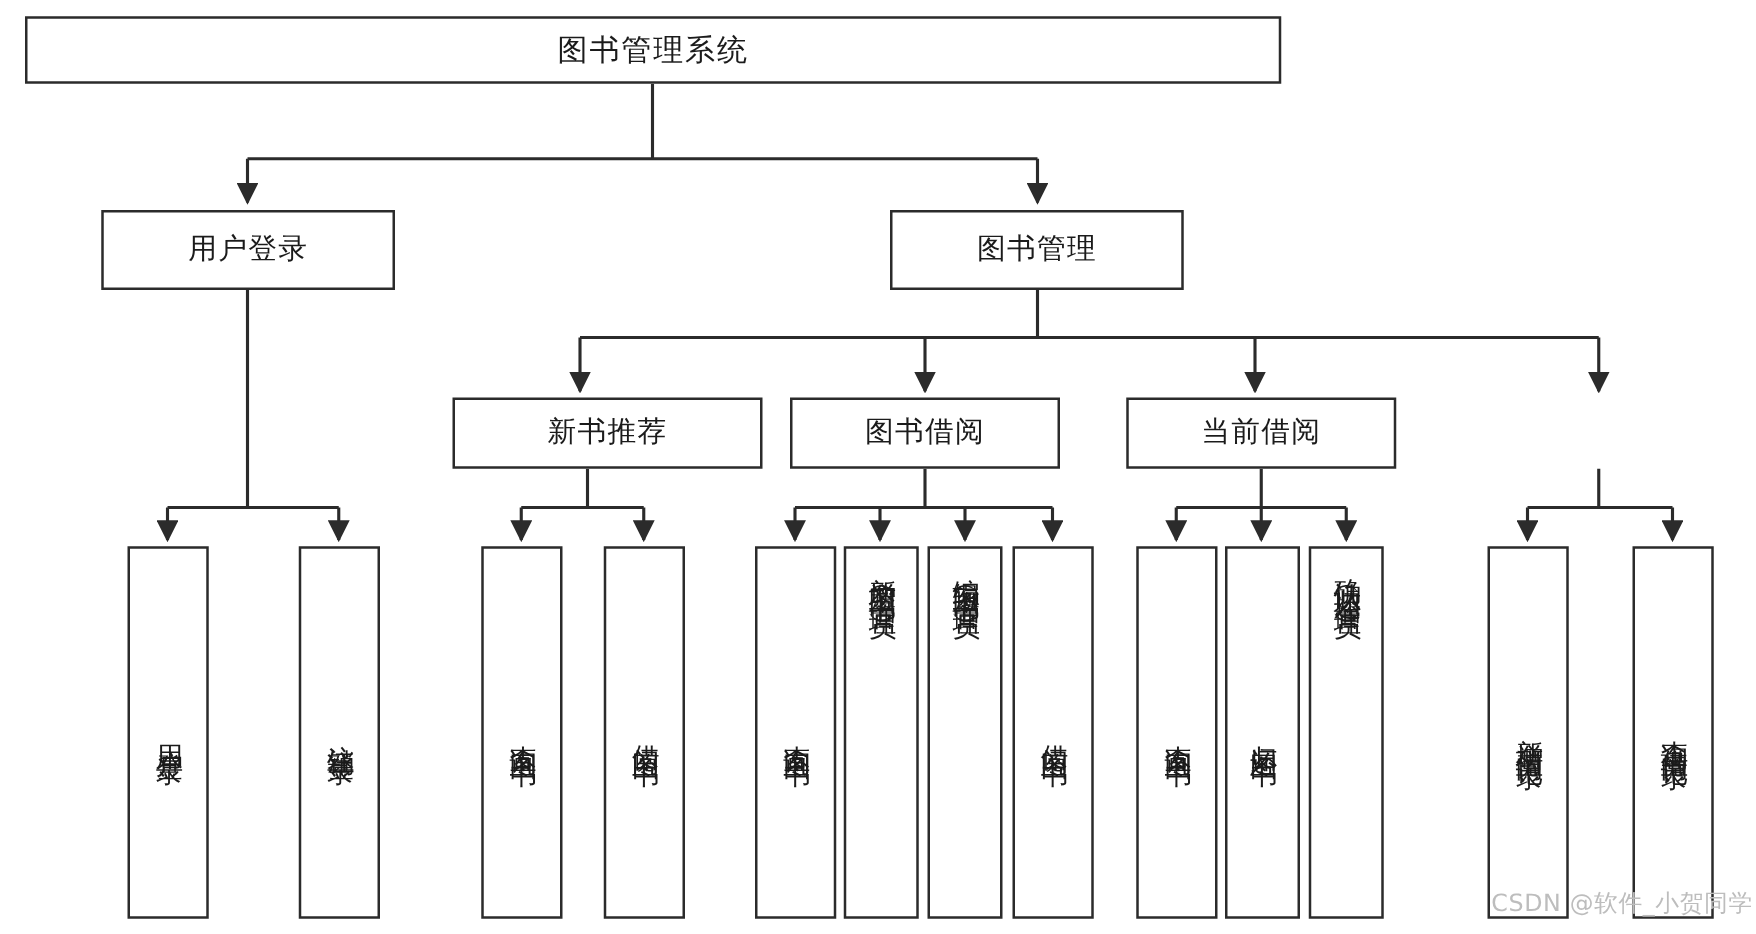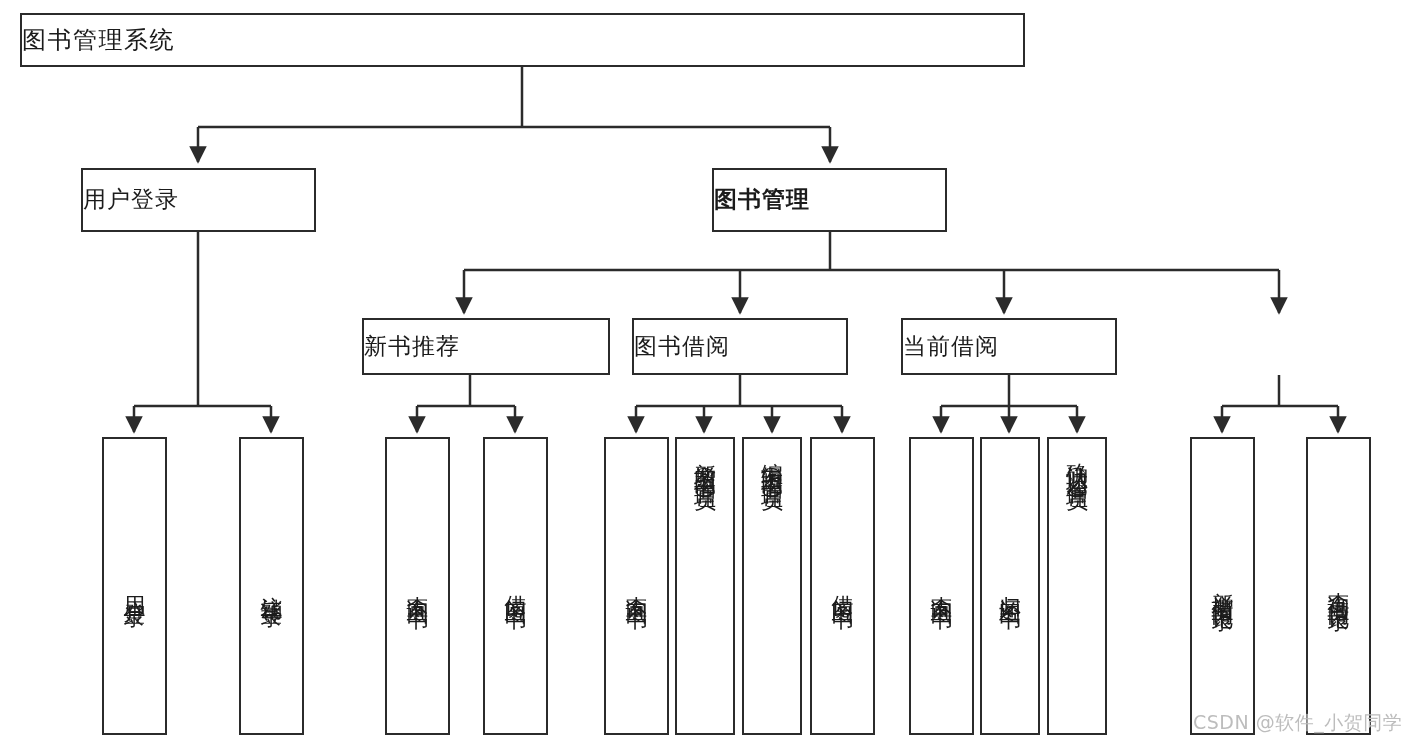--- a/index.html
+++ b/index.html
@@ -26,20 +26,21 @@
     height: 747px;
     pointer-events: none;
   }
   .node {
     position: absolute;
     box-sizing: border-box;
     background: #ffffff;
     border: 2.5px solid #2b2b2b;
     display: flex;
     align-items: center;
+    justify-content: center;
   }
   .node .label {
     color: #1b1b1b;
     text-align: center;
     line-height: 1.12;
     white-space: nowrap;
   }
   
   .node.horiz .label {
     font-size: 23px;
@@ -131,21 +132,21 @@
     </g>
   </svg>
 
   <div class="node horiz root" style="left:20px; top:13px; width:1005px; height:54px;">
     <span class="label">图书管理系统</span>
   </div>
 
   <div class="node horiz" style="left:81px; top:168px; width:235px; height:64px;">
     <span class="label">用户登录</span>
   </div>
-  <div class="node horiz" style="left:712px; top:168px; width:235px; height:64px;font-weight:bold;">
+  <div class="node horiz" style="left:712px; top:168px; width:235px; height:64px;">
     <span class="label">图书管理</span>
   </div>
 
   <div class="node horiz" style="left:362px; top:318px; width:248px; height:57px;">
     <span class="label">新书推荐</span>
   </div>
   <div class="node horiz" style="left:632px; top:318px; width:216px; height:57px;">
     <span class="label">图书借阅</span>
   </div>
   <div class="node horiz" style="left:901px; top:318px; width:216px; height:57px;">

